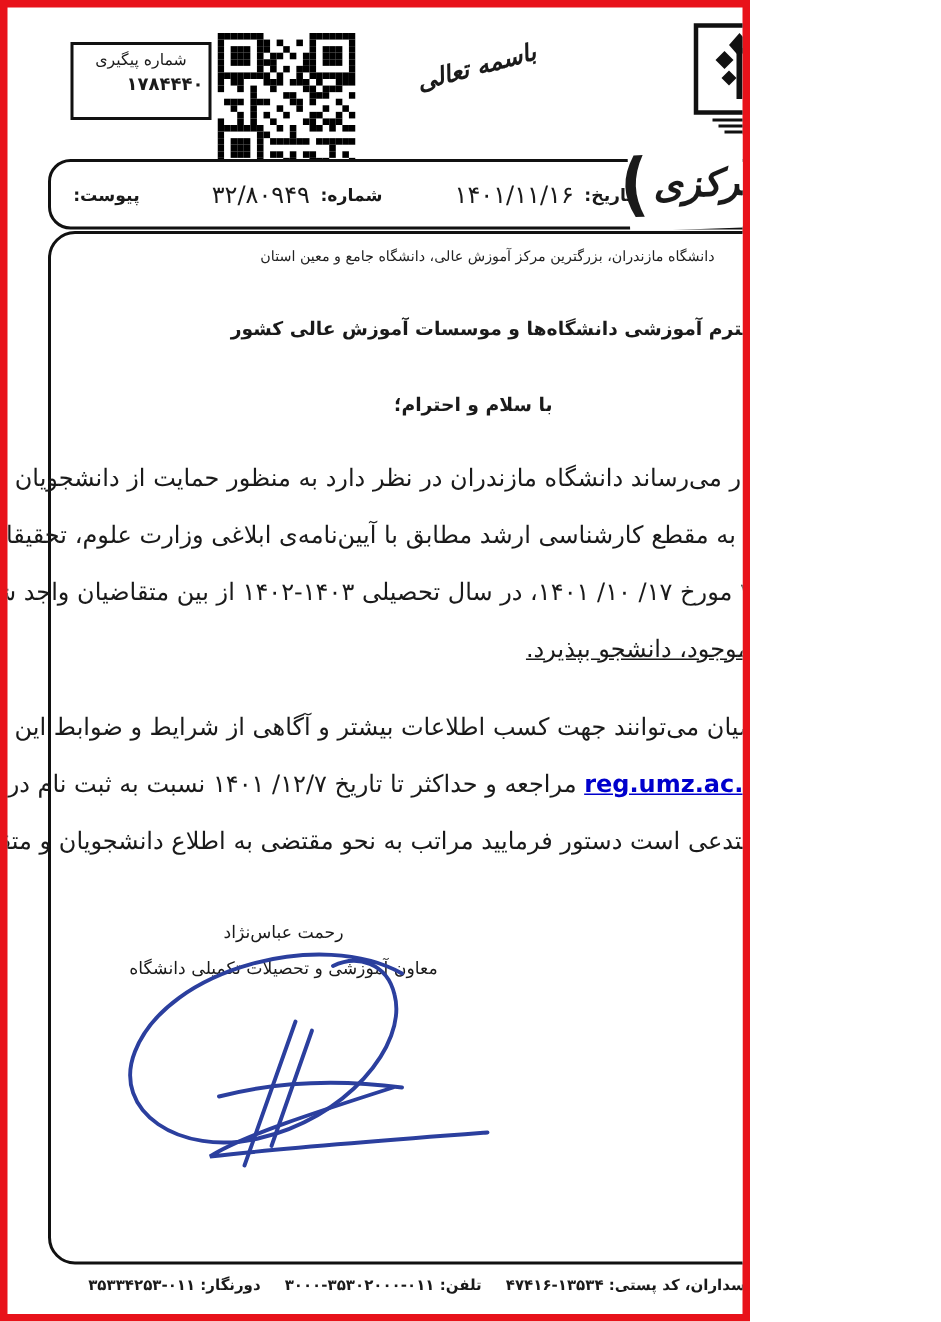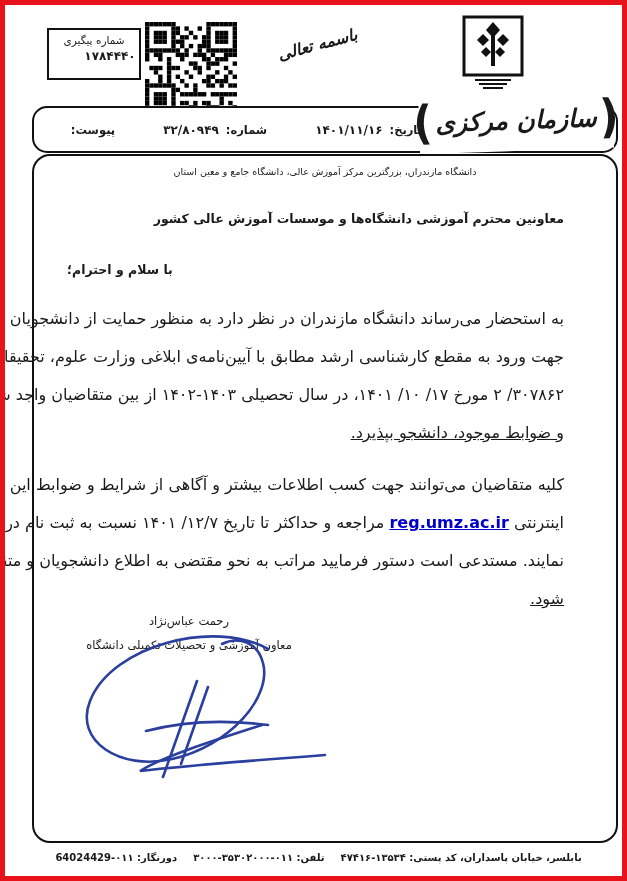--- a/index.html
+++ b/index.html
@@ -1,53 +1,53 @@
 <!DOCTYPE html>
 <html lang="fa" style="--frame: #e8121a; --link: #0000cc; --ink: #2b3f9e;"><head>
 <meta charset="utf-8">
 <style>
   :root{ --frame:#e8121a; --link:#0000cc; --ink:#2b3f9e; }
   *{margin:0;padding:0;box-sizing:border-box;}
   html,body{background:#fff;}
   body{font-family:"DejaVu Sans",sans-serif;color:#1a1a1a;}
-  #page{position:relative;width:627px;height:881px;border:5px solid var(--frame);background:#fff;overflow:hidden;}
+  #page{position:relative;width:500px;height:881px;border:5px solid var(--frame);background:#fff;overflow:hidden;}
 
   
   .tracking-box{position:absolute;left:42px;top:23px;width:94px;height:52px;border:2px solid #111;
     direction:rtl;text-align:center;padding-top:4px;}
   .tracking-box .lbl{font-size:10.5px;}
   .tracking-box .num{font-size:12px;font-weight:bold;letter-spacing:1px;margin-top:3px;margin-left:32px;}
   .qr{position:absolute;left:140px;top:17px;width:92px;height:92px;}
   .basmala{position:absolute;left:250px;top:30px;width:125px;text-align:center;
     font-size:16px;font-weight:bold;font-style:italic;transform:rotate(-15deg);direction:rtl;}
   .logo-wrap{position:absolute;left:446px;top:9px;width:84px;text-align:center;}
   .logo-wrap svg{display:block;margin:0 auto;}
   .logo-caption{font-size:9px;font-weight:bold;font-style:italic;direction:rtl;margin-top:1px;}
 
   
   .header-bar{position:absolute;left:27px;top:101px;width:586px;height:47px;border:2.5px solid #111;border-radius:15px;background:#fff;}
   .header-fields{position:absolute;left:40px;top:0;width:352px;height:100%;direction:rtl;
     display:flex;align-items:center;justify-content:space-between;padding:0 4px;}
   .hf{display:flex;align-items:center;gap:7px;font-size:11.5px;font-weight:bold;white-space:nowrap;}
-  .hf .val{font-size:12px;font-weight:bold;margin-left:48px;}
+  .hf .val{font-size:16px;font-weight:normal;margin-left:48px;}
   .org-callig{position:absolute;left:414px;top:84px;width:194px;height:62px;background:#fff;
     display:flex;align-items:center;justify-content:center;direction:rtl;transform:rotate(-2deg);}
   .org-callig .flo{font-size:42px;font-weight:bold;line-height:1;transform:scaleY(1.1);}
   .org-callig .txt{font-size:25px;font-weight:bold;font-style:italic;margin:0 3px;white-space:nowrap;}
 
   
   .main-box{position:absolute;left:27px;top:149px;width:586px;height:689px;border:2.5px solid #111;border-radius:18px;background:#fff;}
   .subtitle{position:absolute;left:27px;top:161px;width:586px;text-align:center;direction:rtl;
     font-size:9.5px;color:#222;}
   .line{position:absolute;left:0;width:497px;direction:rtl;font-size:16px;
     text-align:justify;text-align-last:justify;white-space:nowrap;}
   .line.last{text-align:right;text-align-last:right;text-decoration:underline;}
   .recipient{position:absolute;left:62px;top:206px;width:497px;direction:rtl;text-align:right;
     font-size:12.5px;font-weight:bold;}
-  .salutation{position:absolute;left:62px;top:257px;width:497px;direction:rtl;text-align:left;
+  .salutation{position:absolute;left:62px;top:257px;width:497px;direction:rtl;text-align:center;
     font-size:12.5px;font-weight:bold;}
   .bodyline{position:absolute;left:62px;width:497px;}
   .url-link{color:var(--link);font-weight:bold;text-decoration:underline;direction:ltr;unicode-bidi:embed;}
 
   .sig-block{position:absolute;left:68px;top:604px;width:232px;text-align:center;direction:rtl;
     font-size:11.5px;line-height:24px;}
   .sig-svg{position:absolute;left:45px;top:612px;pointer-events:none;}
 
   .footer-line{position:absolute;left:18px;top:847px;width:591px;direction:rtl;
     display:flex;justify-content:center;gap:16px;font-size:10px;font-weight:bold;white-space:nowrap;}
@@ -354,16 +354,16 @@
       <path d="M 147 64 L 113 160"></path>
       <path d="M 158 70 L 131 147"></path>
       <path d="M 96 114 C 142 102 187 104 218 108"></path>
       <path d="M 212 108 C 162 124 112 140 90 154 C 142 148 222 142 275 138"></path>
     </g>
   </svg>
 
   <div class="footer-line">
     <span>بابلسر، خیابان پاسداران، کد پستی: ۱۳۵۳۴-۴۷۴۱۶</span>
     <span><span>تلفن:</span> <span>۰۱۱-۳۵۳۰۲۰۰۰-۳۰۰۰</span></span>
-    <span><span>دورنگار:</span> <span>۰۱۱-64024429</span></span>
+    <span><span>دورنگار:</span> <span>۰۱۱-۳۵۳۳۴۲۵۳</span></span>
   </div>
 
 </div>
 
 </body></html>

